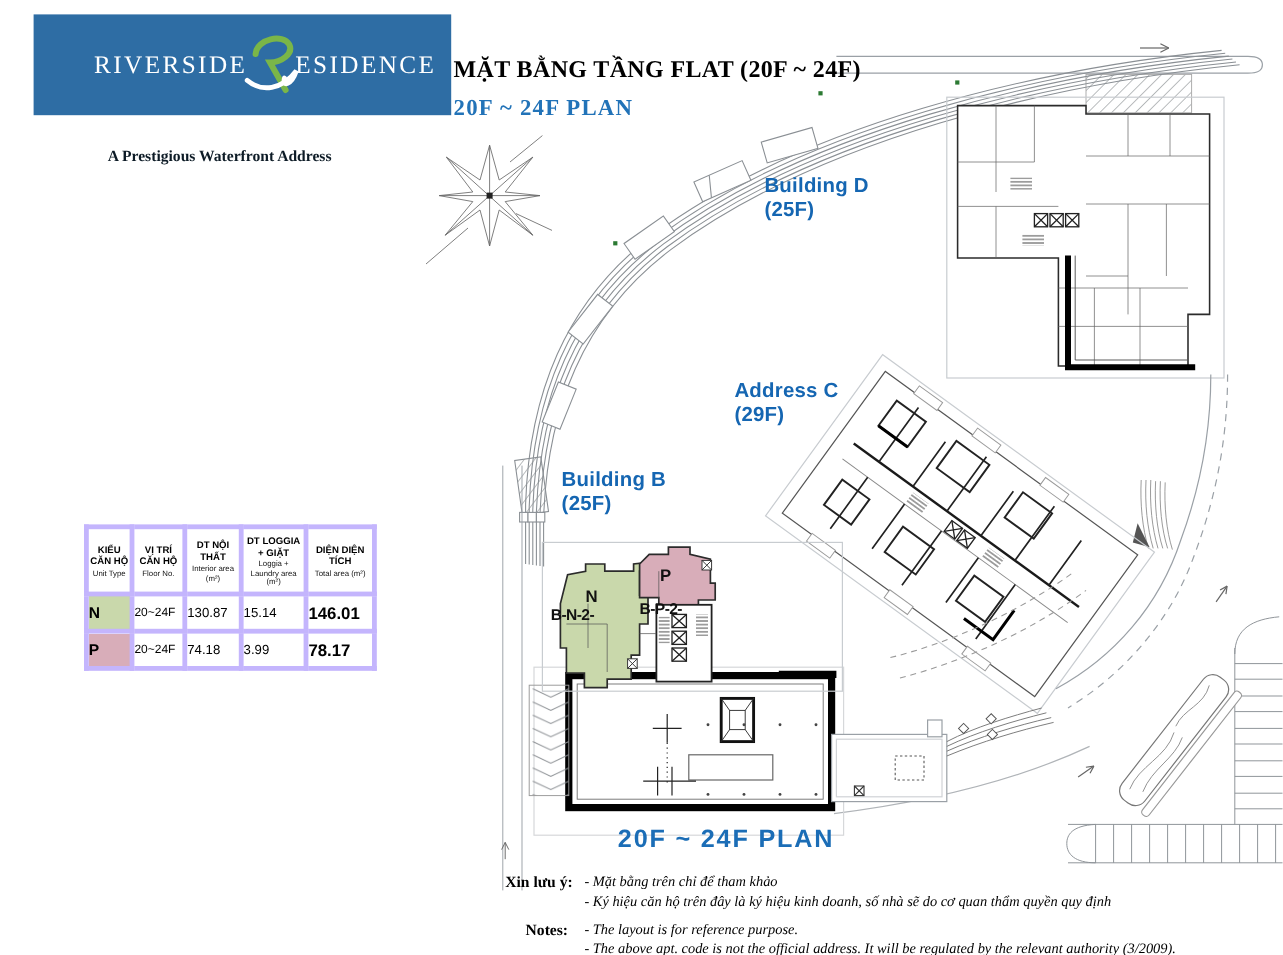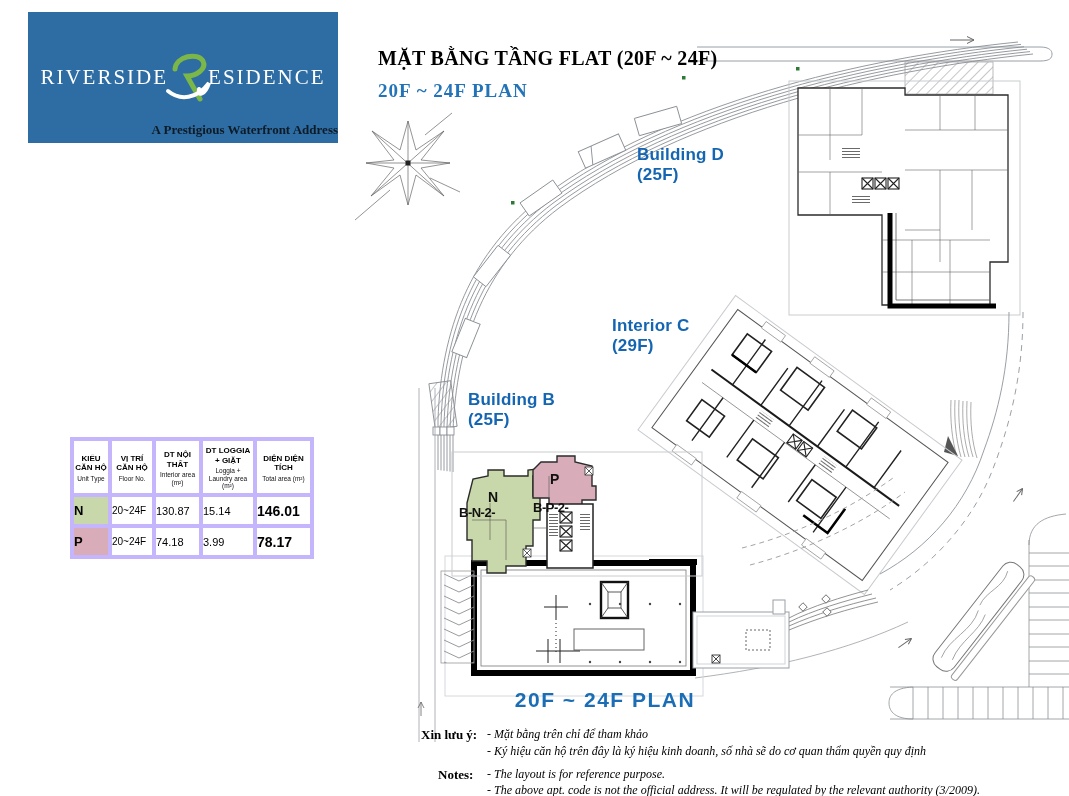--- a/index.html
+++ b/index.html
@@ -2,26 +2,26 @@
 <html><head>
 <meta charset="utf-8">
 <style>
   html,body{margin:0;padding:0;background:#fff;}
   .page{position:relative;width:1069px;height:796px;background:#fff;overflow:hidden;
         font-family:"Liberation Sans",sans-serif;}
   .abs{position:absolute;}
   svg.site{position:absolute;left:0;top:0;pointer-events:none;}
 
   
-  .logo-box{left:28px;top:12px;width:310px;height:131px;background:#2e6da4;
-            display:flex;align-items:center;justify-content:center;}
+  .logo-box{left:28px;top:12px;width:310px;height:84px;background:#2e6da4;
+            display:flex;align-items:center;justify-content:center;padding-left:38px;}
   .logo-row{display:flex;align-items:center;color:#fff;
             font-family:"Liberation Serif",serif;font-size:21px;letter-spacing:2px;}
   .logo-r{margin:0 -3px;}
-  .tagline{left:28px;top:122px;width:310px;text-align:right;color:#0d1b26;
+  .tagline{left:28px;top:122px;width:310px;text-align:center;color:#0d1b26;
            font-family:"Liberation Serif",serif;font-weight:bold;font-size:13px;}
 
   
   .title-vi{left:378px;top:47px;font-family:"Liberation Serif",serif;font-weight:bold;
             font-size:20px;color:#000;letter-spacing:.3px;}
   .title-en{left:378px;top:80px;font-family:"Liberation Serif",serif;font-weight:bold;
             font-size:19px;color:#2273b8;letter-spacing:1px;}
 
   
   .bldg{width:160px;font-weight:bold;font-size:17px;line-height:20px;
@@ -310,21 +310,21 @@
   <div class="abs tagline">A Prestigious Waterfront Address</div>
 
   <div class="abs title-vi">MẶT BẰNG TẦNG FLAT (20F ~ 24F)</div>
   <div class="abs title-en">20F ~ 24F PLAN</div>
 
   <div class="abs bldg" style="left:637px;top:145px;">
     <div>Building D</div>
     <div>(25F)</div>
   </div>
   <div class="abs bldg" style="left:612px;top:316px;">
-    <div>Interior C</div>
+    <div>Address C</div>
     <div>(29F)</div>
   </div>
   <div class="abs bldg" style="left:468px;top:390px;">
     <div>Building B</div>
     <div>(25F)</div>
   </div>
 
   <div class="abs unit-lbl" style="left:488px;top:489px;font-size:14px;">N</div>
   <div class="abs unit-lbl" style="left:459px;top:505px;font-size:13px;letter-spacing:-.5px;">B-N-2-</div>
   <div class="abs unit-lbl" style="left:550px;top:471px;font-size:14px;">P</div>

